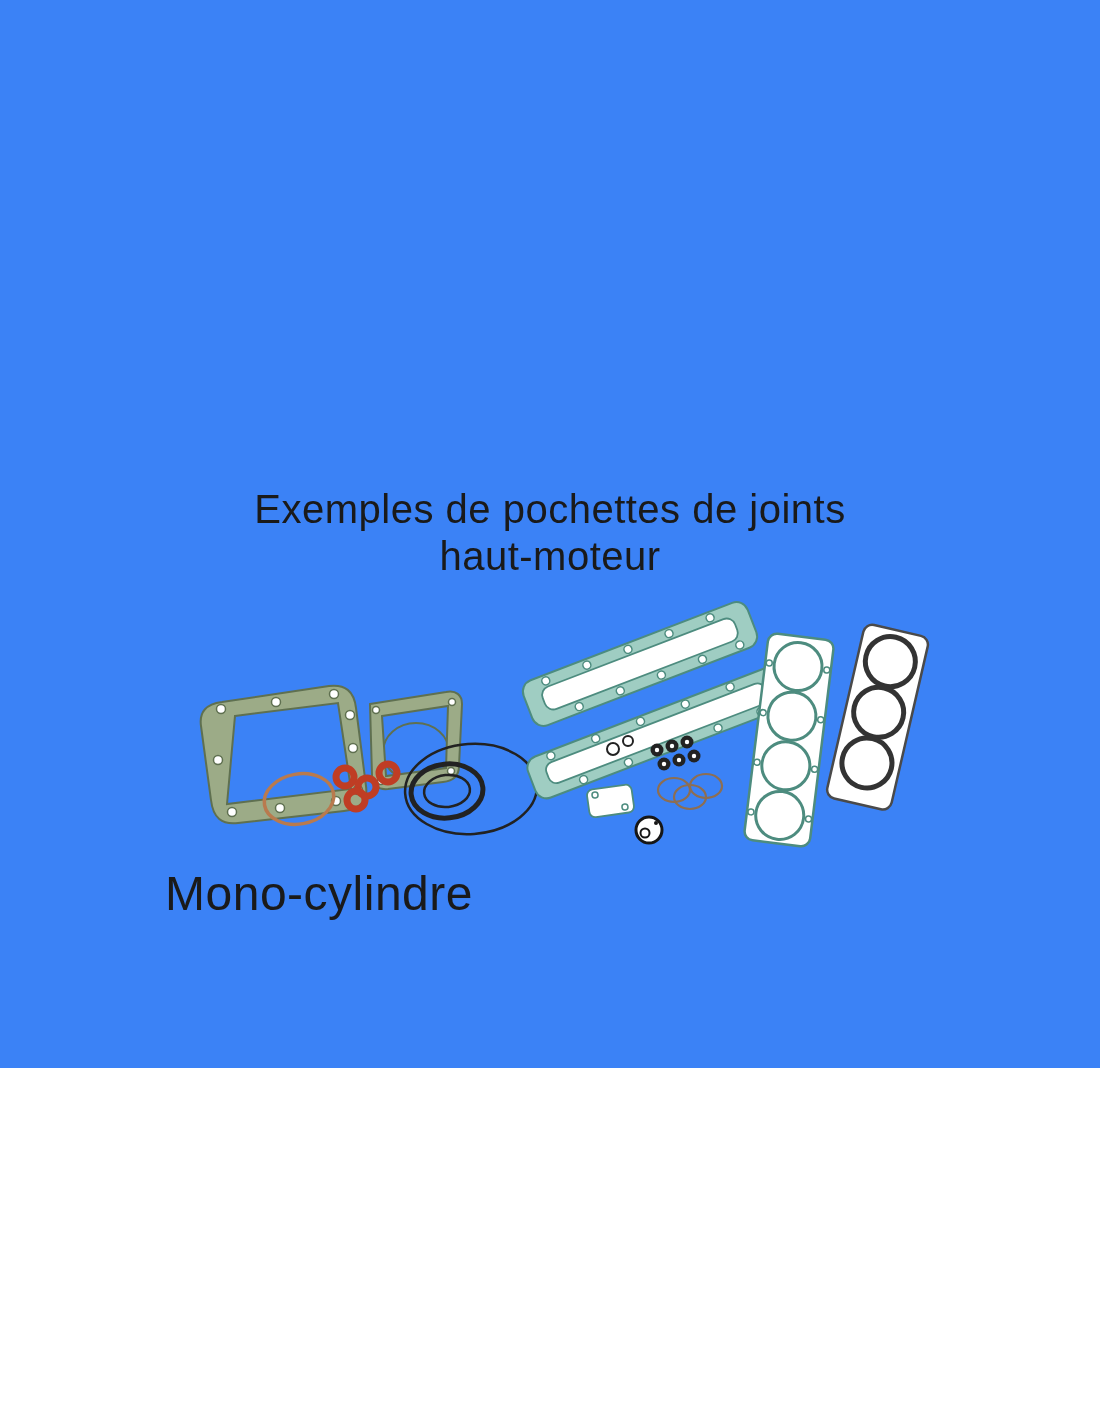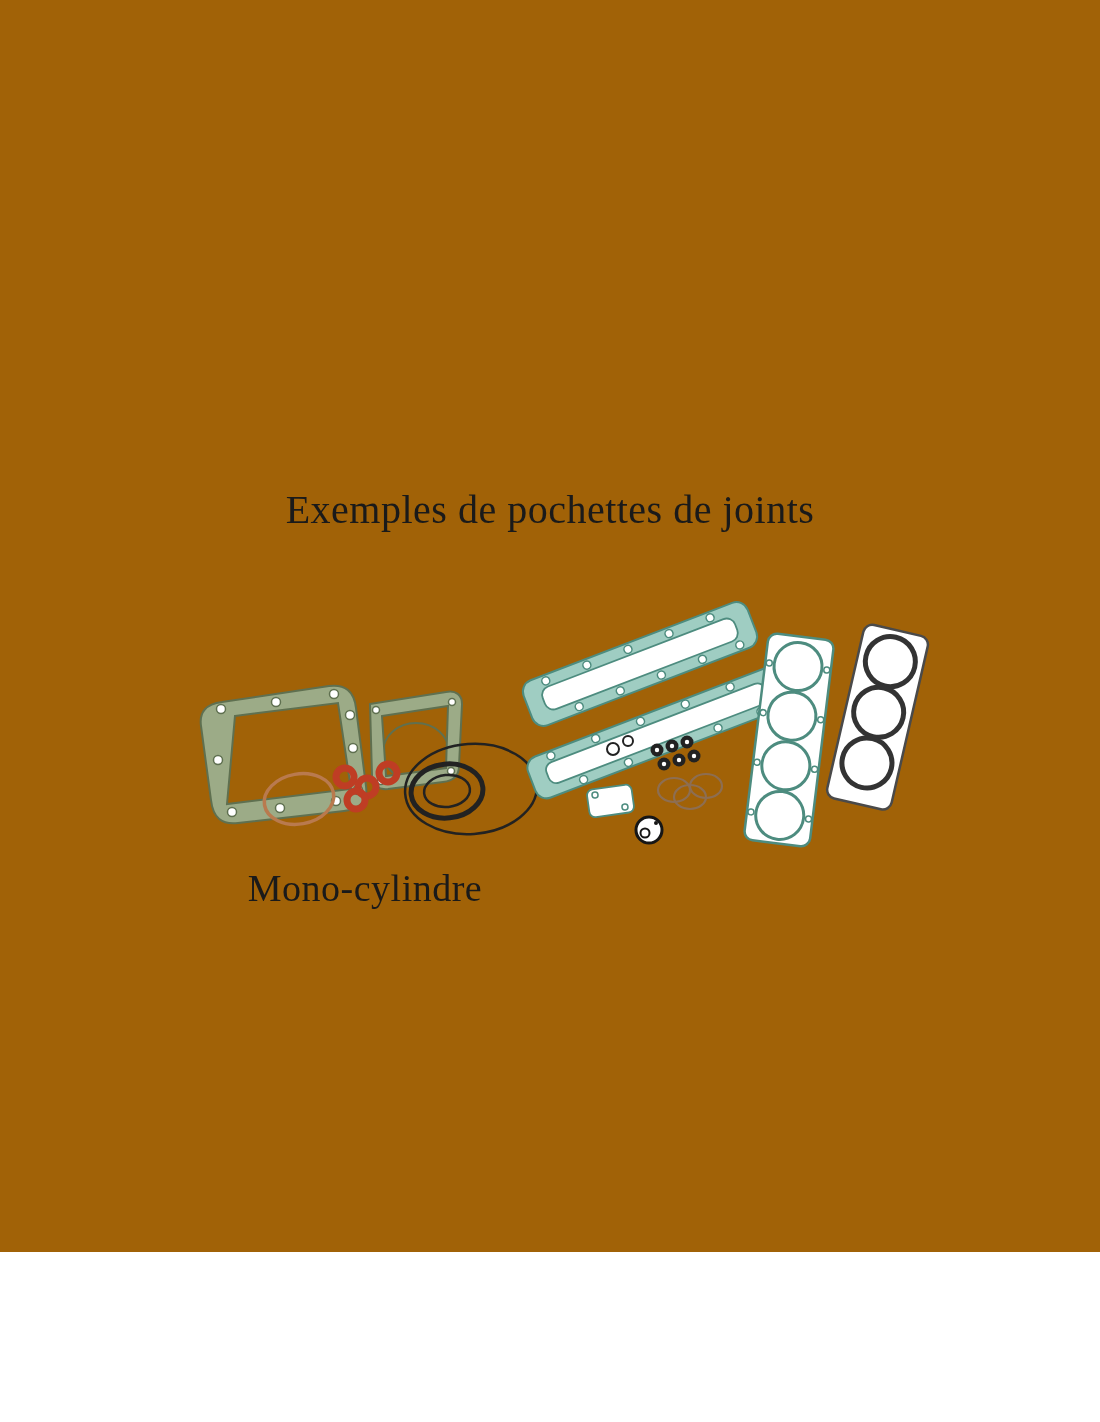--- a/index.html
+++ b/index.html
@@ -1,39 +1,39 @@
 <!DOCTYPE html>
 <html style="--ink: #1a1a1a; --olive-fill: #9cab87; --olive-line: #5f7050; --teal-fill: #9fcdc2; --teal-line: #4d8c7f; --copper: #b97a4e; --red: #bf3d24; --dark: #222222; --gray: #4a4a4a;"><head>
 <meta charset="utf-8">
 <style>
   html,body{margin:0;padding:0;background:#fff;}
   .page{
     position:relative;
-    width:1100px;height:1252px;
-    background:#a16207;
+    width:1100px;height:1068px;
+    background:#3b82f6;
     overflow:hidden;
-    font-family:Liberation Serif, serif;
+    font-family:Liberation Sans, sans-serif;
     color:var(--ink,#1a1a1a);
   }
   .title{
     position:absolute;
     top:486px;left:0;width:1100px;
     text-align:center;
     font-size:40px;
     line-height:47px;
     font-weight:400;
     color:var(--ink,#1a1a1a);
     letter-spacing:0.5px;
   }
   .caption{
     position:absolute;
     top:866px;
-    font-size:38px;
+    font-size:48px;
     font-weight:400;
-    text-align:center;
+    text-align:left;
     color:var(--ink,#1a1a1a);
     letter-spacing:0.5px;
   }
   .caption.left{left:165px;width:400px;}
   .caption.right{left:522px;width:400px;}
   svg.illustration{position:absolute;left:0;top:0;}
 
   
   .g-olive{fill:var(--olive-fill,#9cab87);stroke:var(--olive-line,#5f7050);stroke-width:2;}
   .hole{fill:#fff;stroke:var(--olive-line,#5f7050);stroke-width:1.5;}
@@ -52,20 +52,21 @@
   .seal-dot{fill:#ffffff;}
   .ring-brown{fill:none;stroke:#8d6e52;stroke-width:2.2;}
 </style>
 </head>
 <body>
 
 <div class="page">
 
   <div class="title">
     <div>Exemples de pochettes de joints</div>
+    <div>haut-moteur</div>
   </div>
 
   <svg class="illustration" width="1100" height="1422" viewBox="0 0 1100 1422" xmlns="http://www.w3.org/2000/svg">
 
     <g>
 
       <ellipse class="ring-olive" cx="416" cy="752" rx="33" ry="29"></ellipse>
 
       <path class="g-olive" fill-rule="evenodd" d="M 222 702 C 206 704 199 712 201 726 L 211 800 C 213 818 222 825 238 823
            L 344 811 C 361 809 368 800 366 786 L 356 708 C 354 691 345 684 329 686 Z

